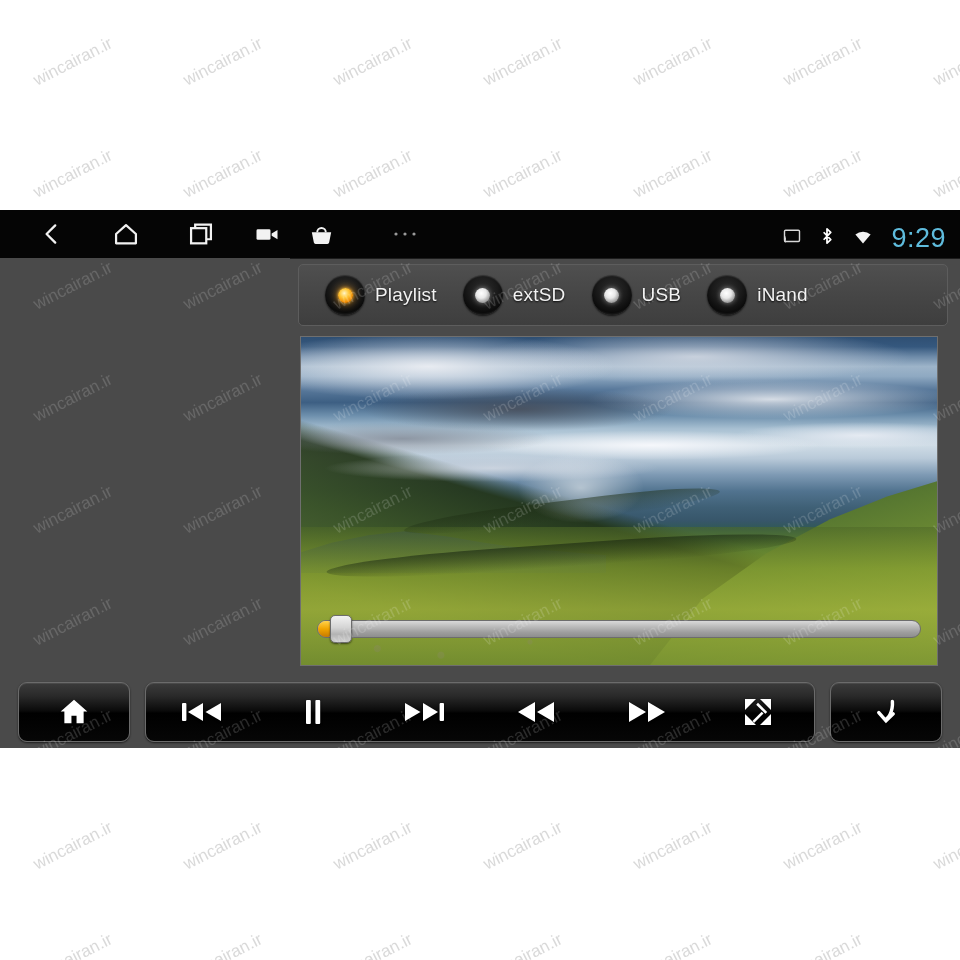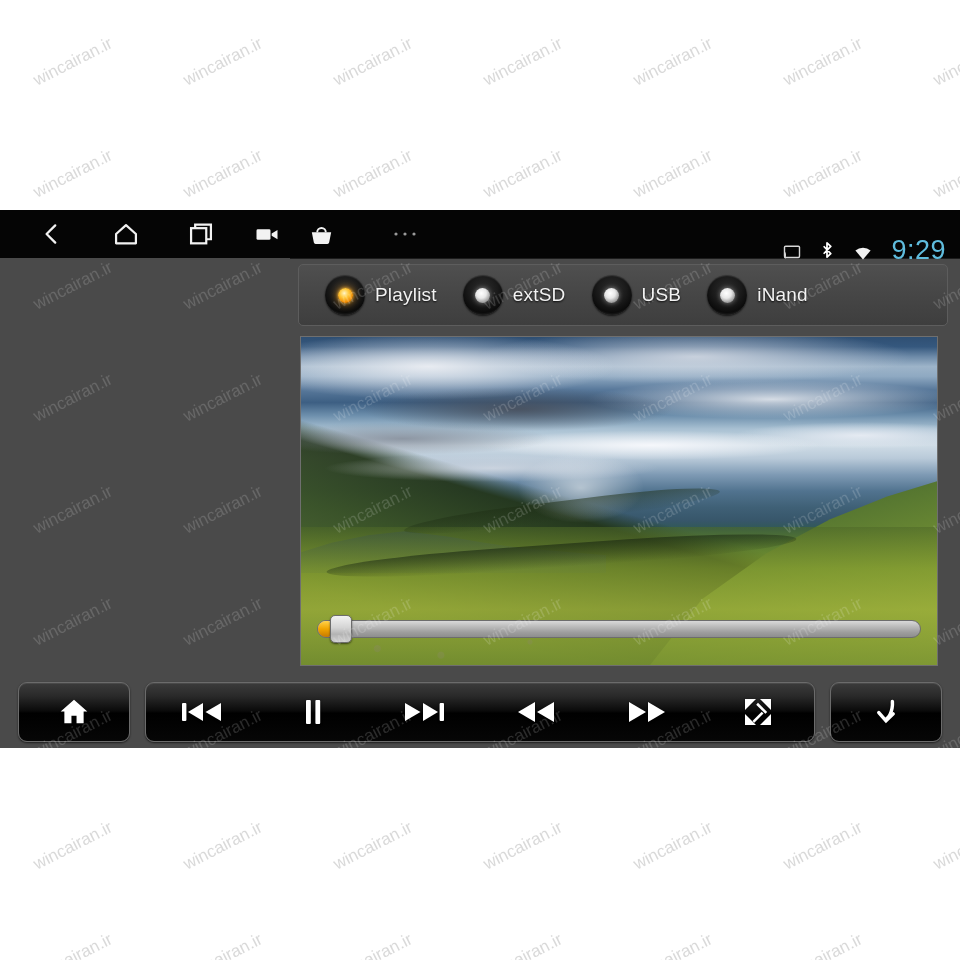--- a/index.html
+++ b/index.html
@@ -26,21 +26,21 @@
     background: #050505;
     border-bottom: 1px solid #1d1d1d;
   }
   .navbtn {
     position:absolute; top:0; height:48px; width:56px;
     display:flex; align-items:center; justify-content:center;
   }
   .navbtn svg { display:block; }
   #sysicons {
     position:absolute; right:8px; top:0; height:56px;
-    display:flex; align-items:flex-end; gap:14px;
+    display:flex; align-items:center; gap:14px;
   }
   #clock {
     color:#5fbcdd; font-size:27px; letter-spacing:0.5px;
     font-family:"Liberation Sans", sans-serif; font-weight:400;
     padding-left:2px; padding-right:6px;
   }
 
   
   #playlist {
     position:absolute; left:0; top:48px; width:290px; height:418px;

